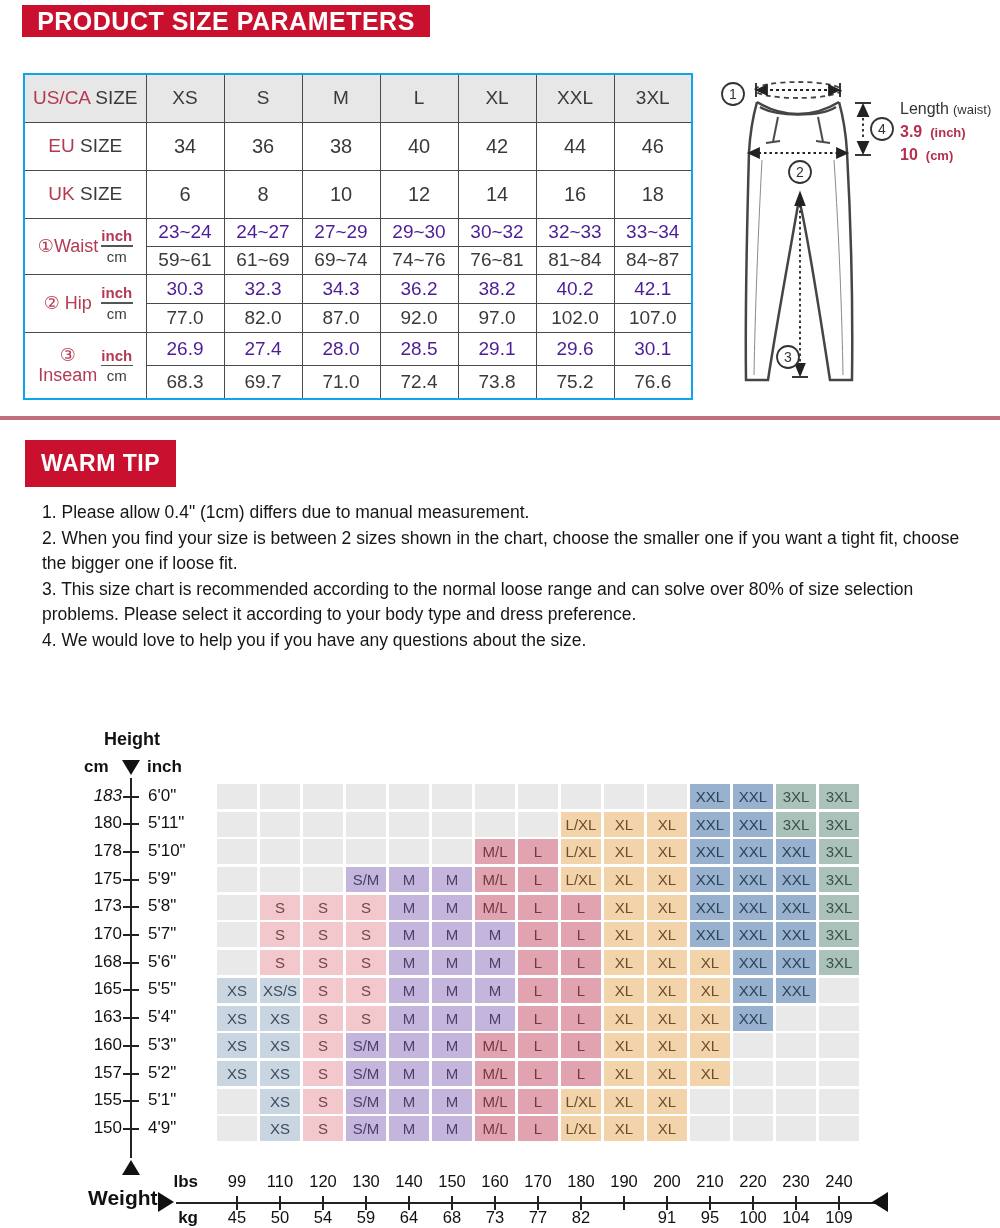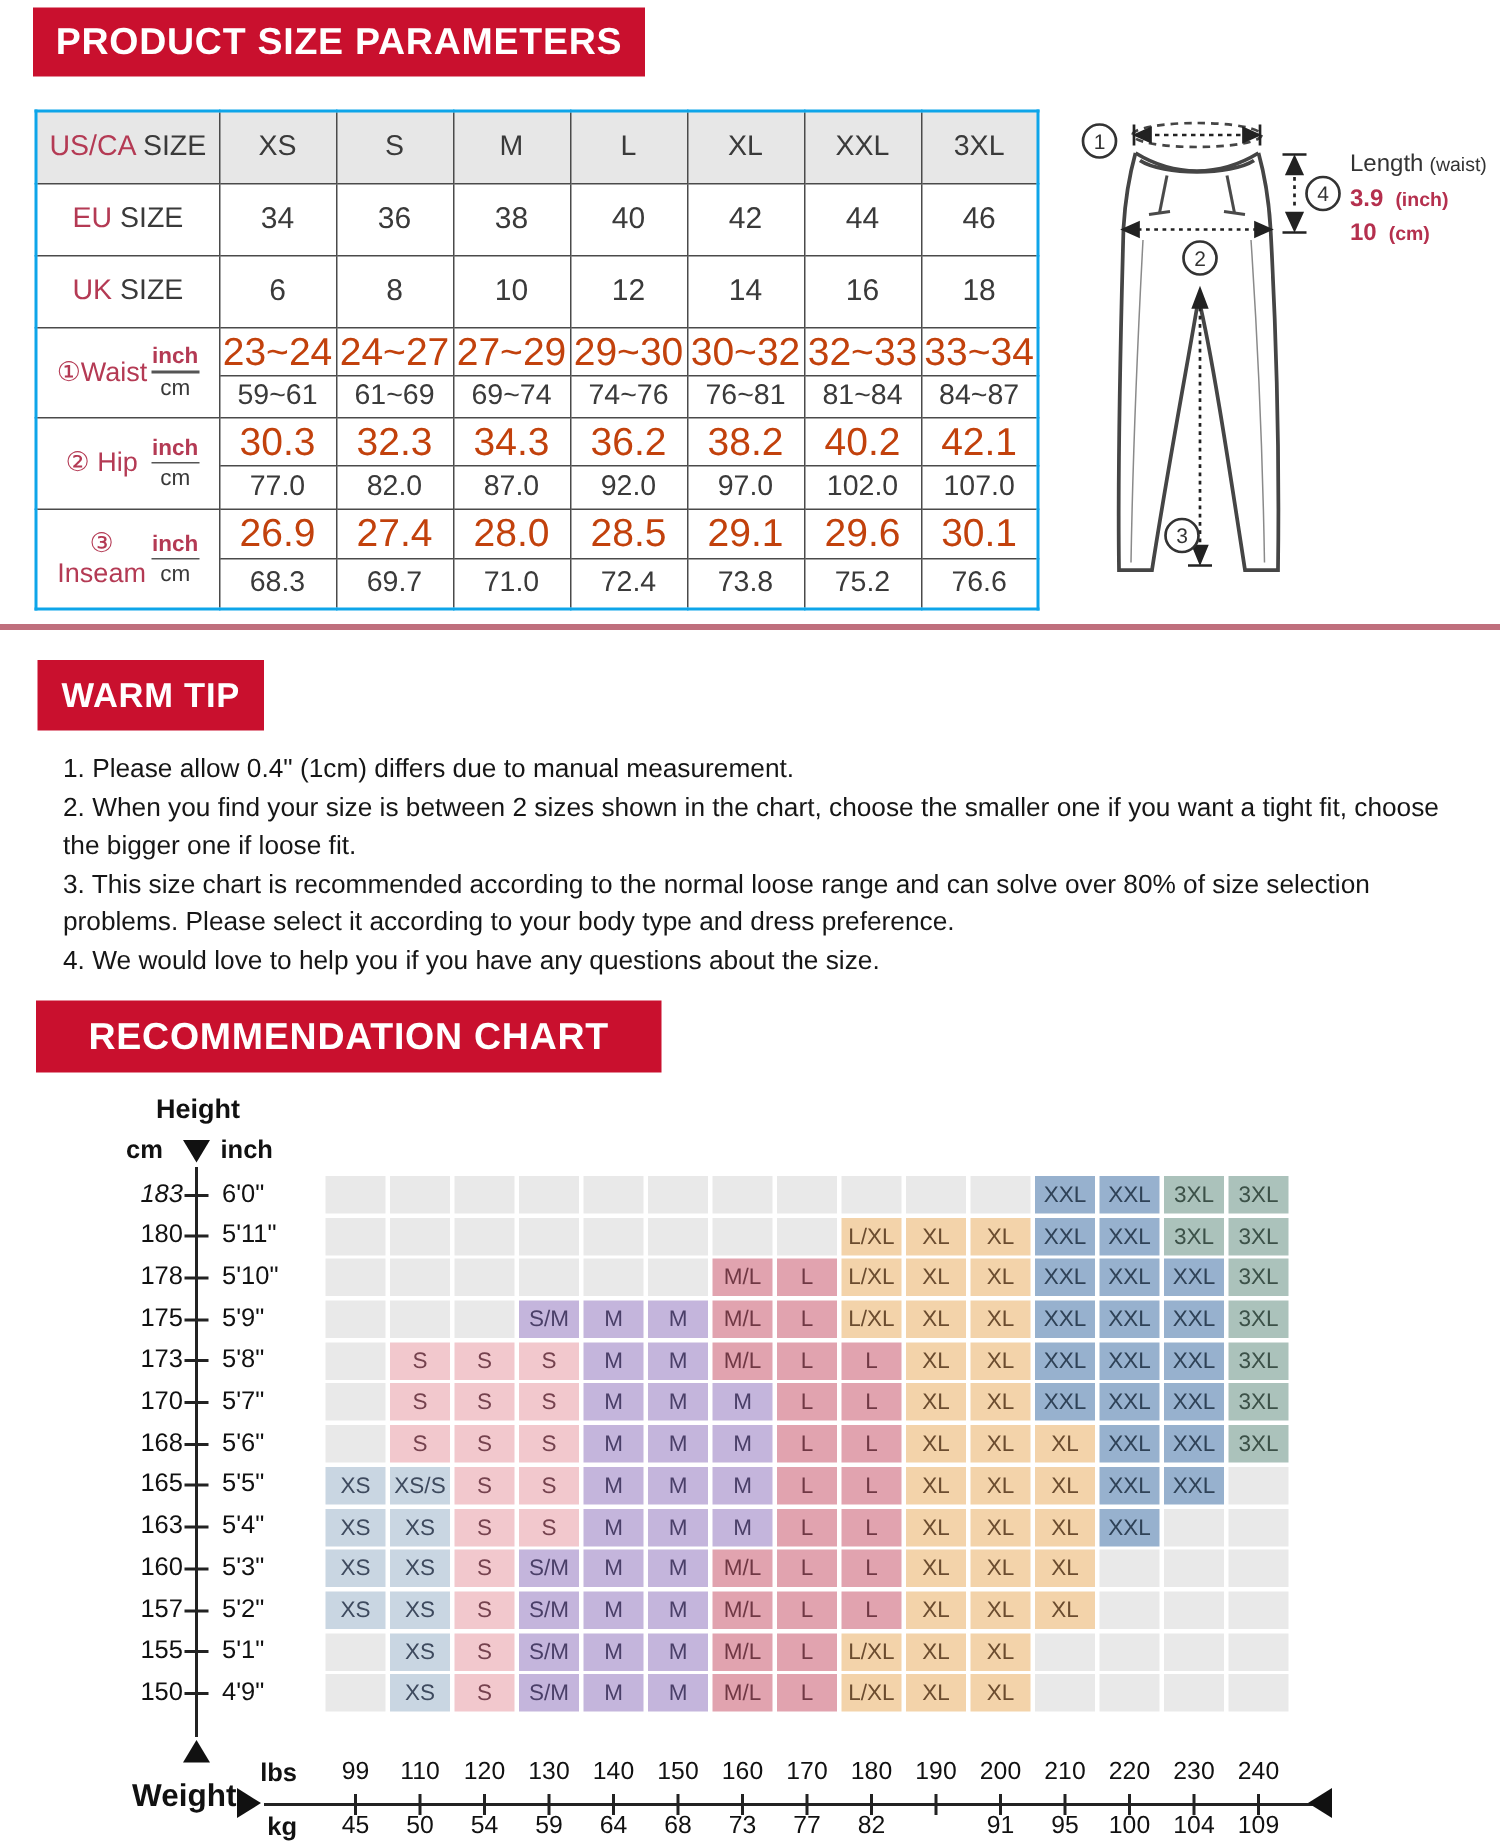--- a/index.html
+++ b/index.html
@@ -8,21 +8,21 @@
   .abs{position:absolute;}
   .banner{background:#C9102E;color:#fff;font-weight:bold;display:flex;align-items:center;justify-content:center;letter-spacing:.5px;}
   
   #size-table{position:absolute;left:23px;top:73px;border-collapse:collapse;table-layout:fixed;width:668px;}
   #size-table td,#size-table th{border:1px solid #4a4a4a;text-align:center;vertical-align:middle;padding:0;font-weight:500;}
   #size-table{border:2px solid #0ea5e9;}
   #size-table thead th{background:#E7E7E7;font-size:19px;}
   .sz{font-size:20px;color:#3a3a3a;}
   .red-t{color:#B43A54;}
   .dark-t{color:#3a3a3a;}
-  .val-red{color:#c2410c;font-weight:600;font-size:26px;}
+  .val-red{color:#4c1d95;font-weight:600;font-size:19px;}
   .val-dark{color:#3a3a3a;font-weight:500;font-size:19px;}
   .mlabel{display:flex;align-items:center;justify-content:center;gap:3px;}
   .mname{color:#B43A54;font-size:18px;width:60px;line-height:1.15;}
   .ustack{display:flex;flex-direction:column;align-items:center;}
   .ustack .ut{color:#B43A54;font-size:15px;font-weight:600;}
   .ustack .ub{color:#3a3a3a;font-size:15px;}
   .fline{width:32px;height:1.5px;background:#555;margin:1px 0;}
   
   #divider{left:0;top:416px;width:1000px;height:4px;background:#BF6F7D;}
   
@@ -53,21 +53,21 @@
   .tri-left{border-top:10px solid transparent;border-bottom:10px solid transparent;border-right:16px solid #111;}
   
   .svg-dark{fill:#333;font-family:"Liberation Sans","DejaVu Sans",sans-serif;}
   .svg-red{fill:#B5304E;font-weight:bold;font-family:"Liberation Sans","DejaVu Sans",sans-serif;}
 </style>
 </head>
 <body>
 
 <div id="page">
 
-  <div class="banner abs" style="left:22px;top:5px;width:408px;height:46px;font-size:25px;">
+  <div class="banner abs" style="left:22px;top:5px;width:408px;height:32px;font-size:25px;">
     <span>PRODUCT SIZE PARAMETERS</span>
   </div>
 
   <table id="size-table">
     <colgroup>
         <col style="width:122px">
         <col span="7" style="width:78px">
       </colgroup>
     <thead>
         <tr style="height: 48px;">
@@ -255,23 +255,20 @@
   <div class="banner abs" style="left:25px;top:440px;width:151px;height:47px;font-size:23px;">
     <span>WARM TIP</span>
   </div>
   <div class="abs" id="tips">
       <p>1. Please allow 0.4" (1cm) differs due to manual measurement.</p>
       <p>2. When you find your size is between 2 sizes shown in the chart, choose the smaller one if you want a tight fit, choose the bigger one if loose fit.</p>
       <p>3. This size chart is recommended according to the normal loose range and can solve over 80% of size selection problems. Please select it according to your body type and dress preference.</p>
       <p>4. We would love to help you if you have any questions about the size.</p>
     </div>
 
-  <div class="banner abs" style="left:24px;top:667px;width:417px;height:48px;font-size:25px;">
-    <span>RECOMMENDATION CHART</span>
-  </div>
 
   <div class="abs axlab" style="left:104px;top:729px;font-size:18px;">Height</div>
   <div class="abs axlab" style="left:84px;top:757px;">cm</div>
   <div class="tri tri-down" style="left:122px;top:760px;"></div>
   <div class="abs axlab" style="left:147px;top:757px;">inch</div>
 
   <div class="abs axis-line" style="left:130px;top:778px;width:2px;height:380px;"></div>
   <div class="tri tri-up" style="left:122px;top:1160px;"></div>
 
   <div id="rec-grid">

